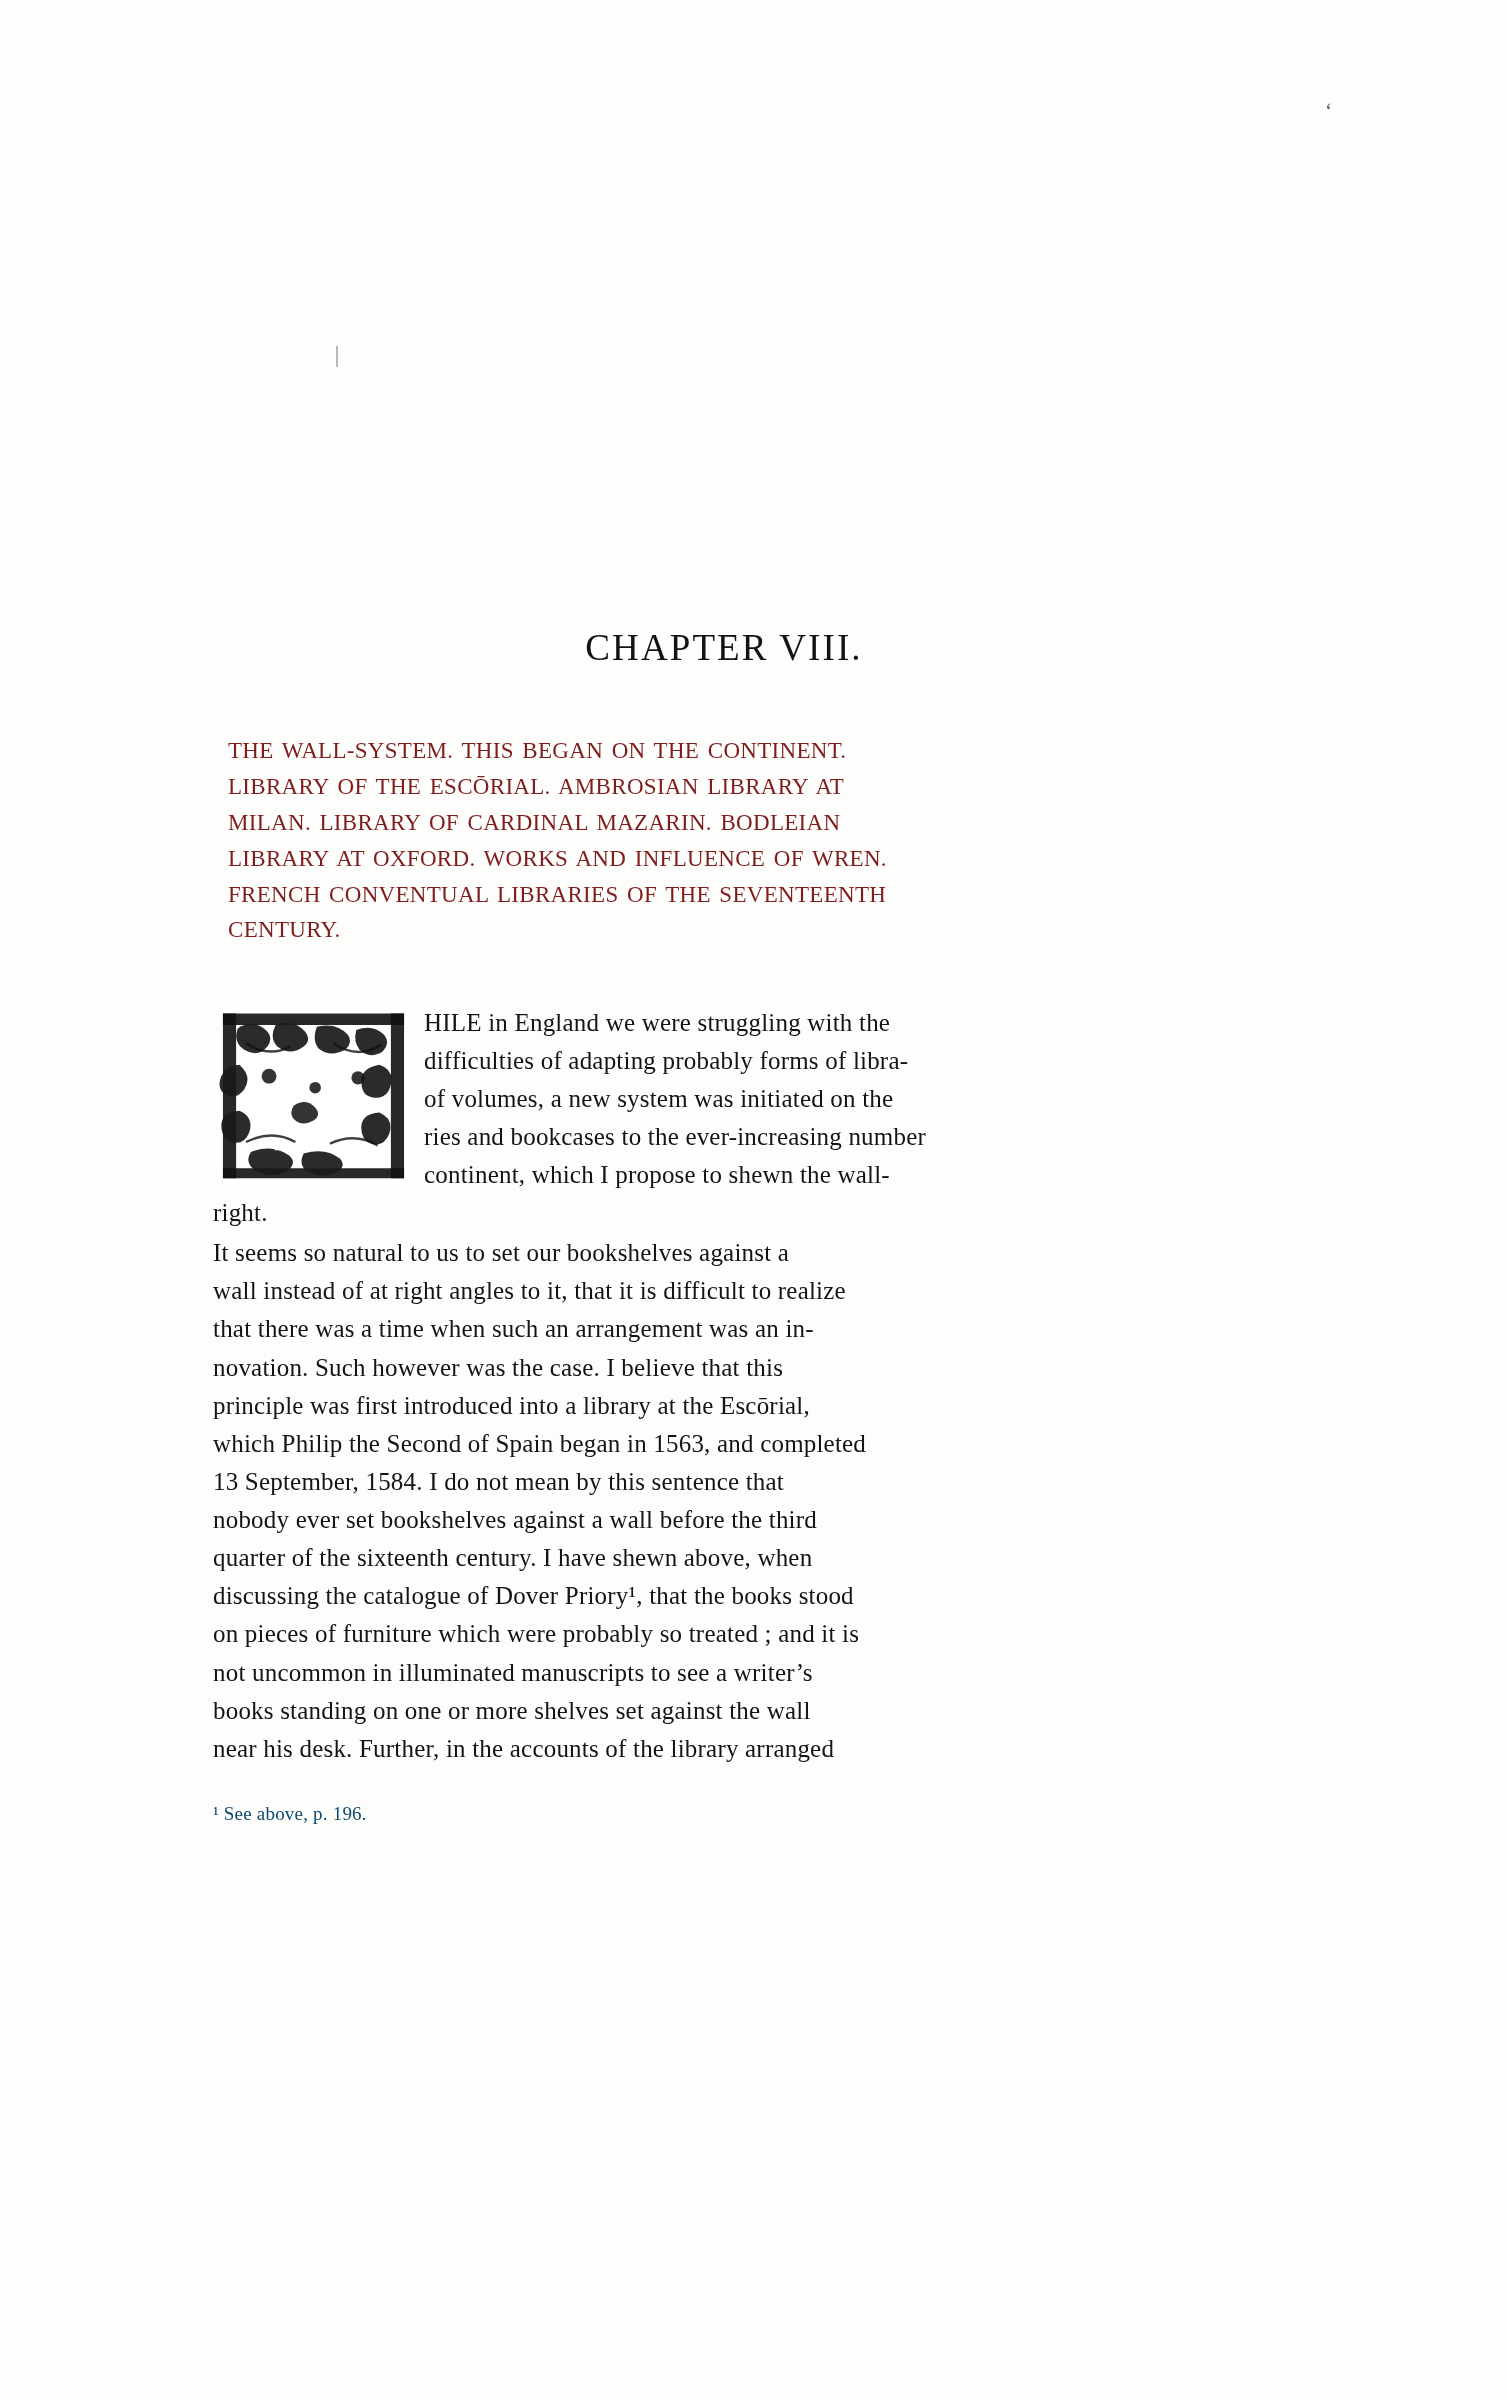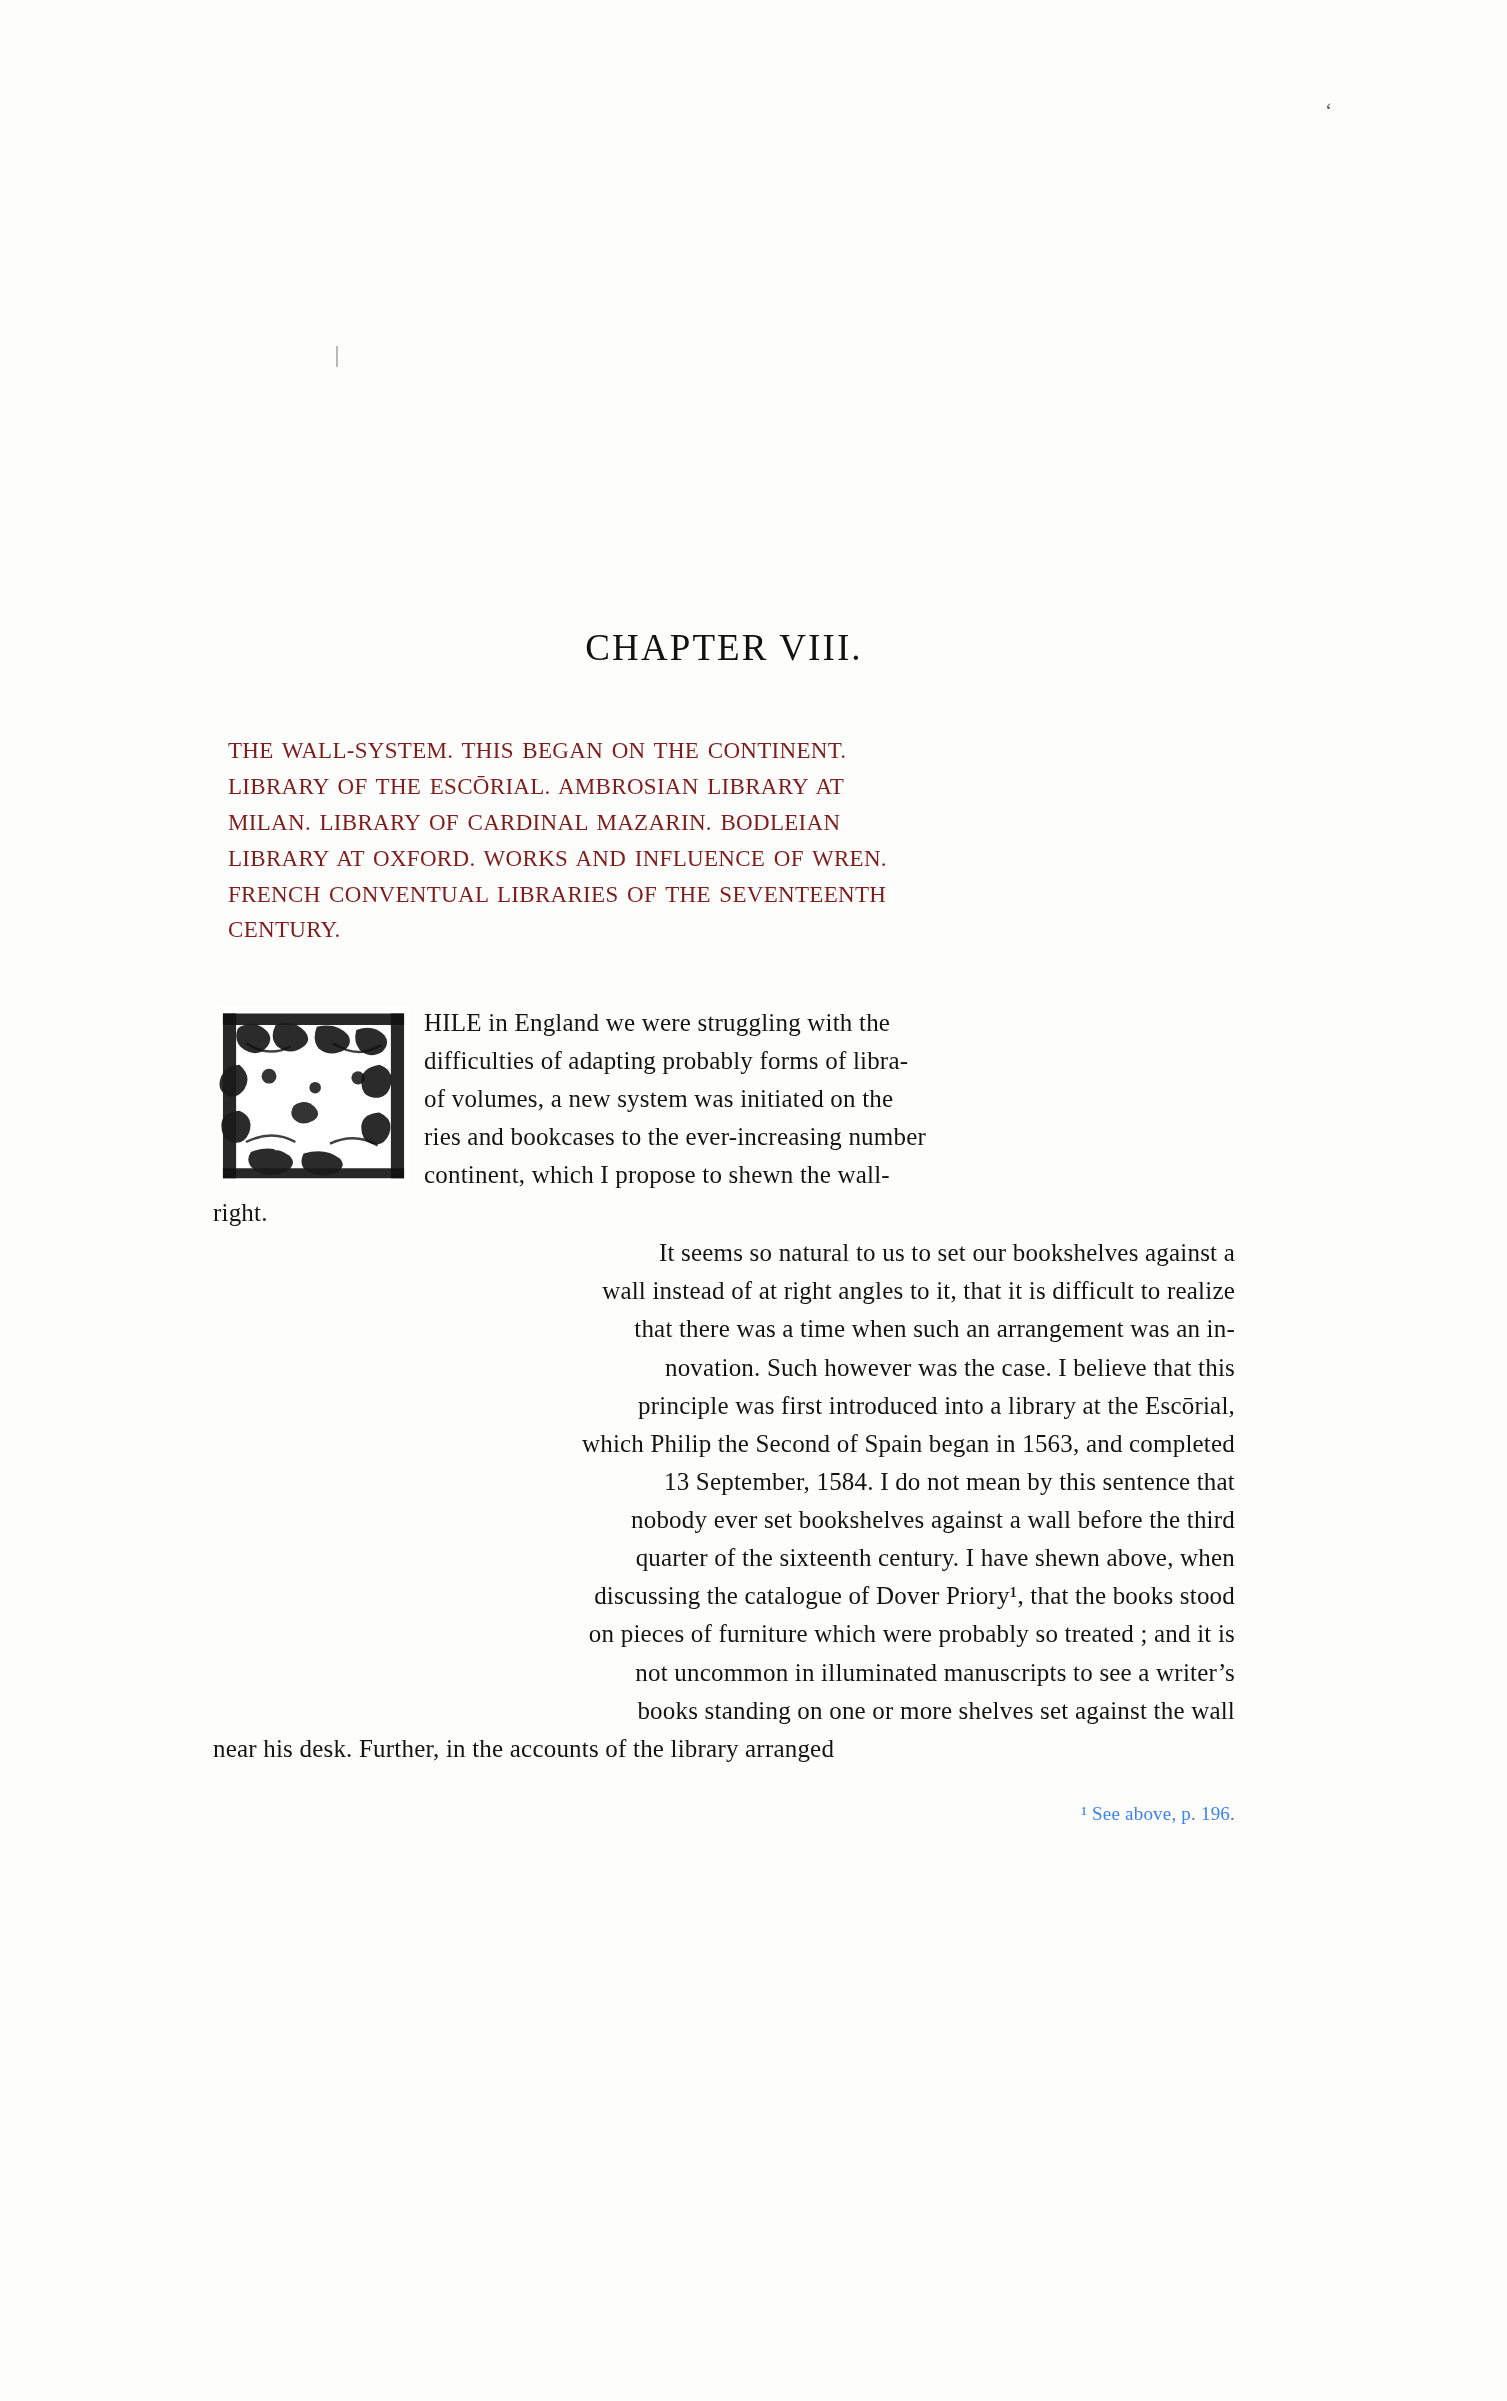--- a/index.html
+++ b/index.html
@@ -99,36 +99,37 @@
     display: flex;
     justify-content: space-between;
     white-space: nowrap;
   }
   .para-rest {
     clear: both;
     padding-top: 1.6px;
   }
   .para-rest .ln {
     display: flex;
-    justify-content: flex-end;
+    justify-content: center;
     white-space: nowrap;
+    flex-direction: column;
   }
   .para-rest .ln.last,
   .para-first .ln.last {
     display: block;
   }
   .indent {
     display: inline-block;
     width: 43px;
   }
   .footnote {
-    text-align: right;
+    text-align: left;
     font-size: 19px;
     margin-top: 35px;
-    color: #3b82f6;
+    color: #0c4a6e;
     letter-spacing: 0.2px;
   }
 </style>
 </head>
 <body>
 
 <div class="page">
 
   <div class="tick-mark">‘</div>
   <div class="crop-mark"></div>

